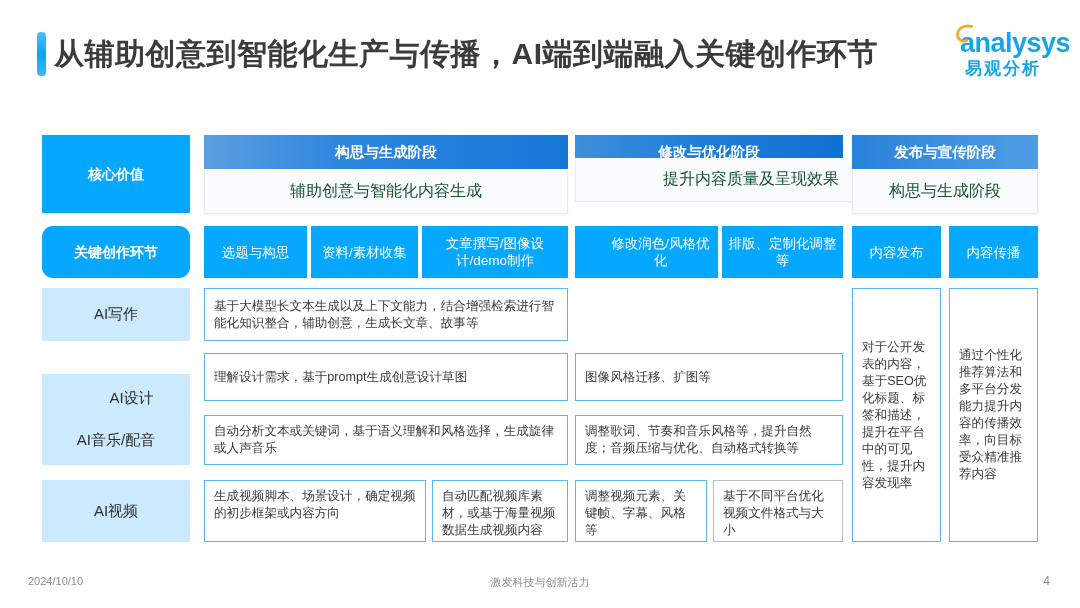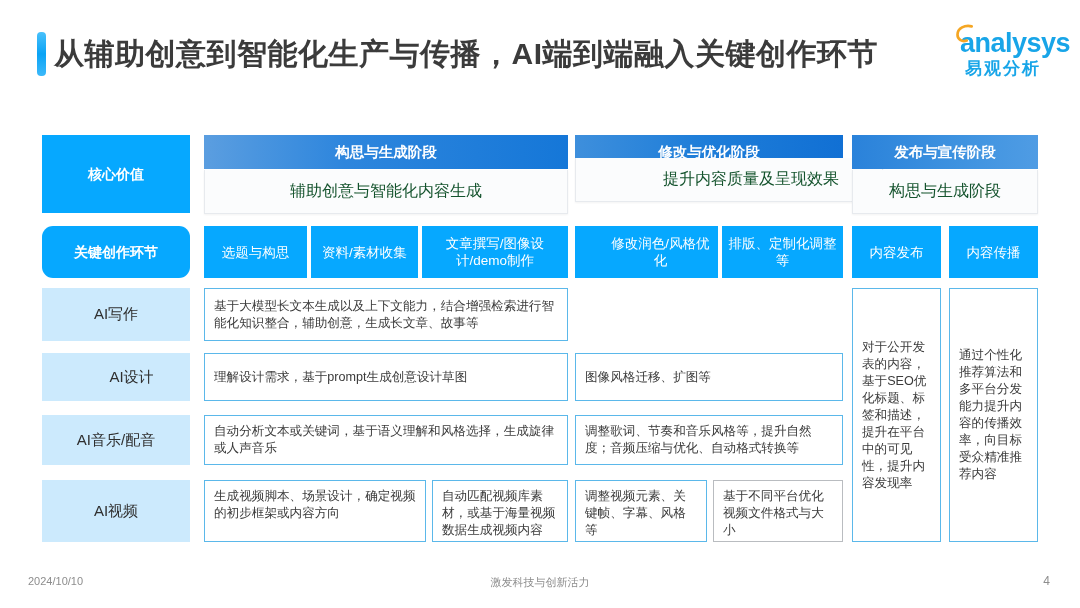--- a/index.html
+++ b/index.html
@@ -129,21 +129,21 @@
     <div class="logo-cn">易观分析</div>
   </div>
 </div>
 
 <div class="matrix">
 
   <div class="cell hdr-solid" style="left:42px;top:135px;width:148px;height:78px;">核心价值</div>
   <div class="cell hdr-solid" style="left:42px;top:226px;width:148px;height:52px;border-radius:11px;">关键创作环节</div>
 
   <div class="cell row-label" style="left:42px;top:288px;width:148px;height:53px;">AI写作</div>
-  <div class="cell row-label" style="left:42px;top:353px;width:148px;height:48px;padding-left:31px;">AI设计</div>
+  <div class="cell row-label" style="left:42px;top:374px;width:148px;height:48px;padding-left:31px;">AI设计</div>
   <div class="cell row-label" style="left:42px;top:415px;width:148px;height:50px;">AI音乐/配音</div>
   <div class="cell row-label" style="left:42px;top:480px;width:148px;height:62px;">AI视频</div>
 
   <div class="cell phase-band" style="left:204px;top:135px;width:364px;height:34px;">构思与生成阶段</div>
   <div class="cell phase-value" style="left:204px;top:170px;width:364px;height:44px;">辅助创意与智能化内容生成</div>
 
   <div class="cell step-chip" style="left:204px;top:226px;width:103px;height:52px;">选题与构思</div>
   <div class="cell step-chip" style="left:311px;top:226px;width:107px;height:52px;">资料/素材收集</div>
   <div class="cell step-chip" style="left:422px;top:226px;width:146px;height:52px;">文章撰写/图像设计/demo制作</div>
 

